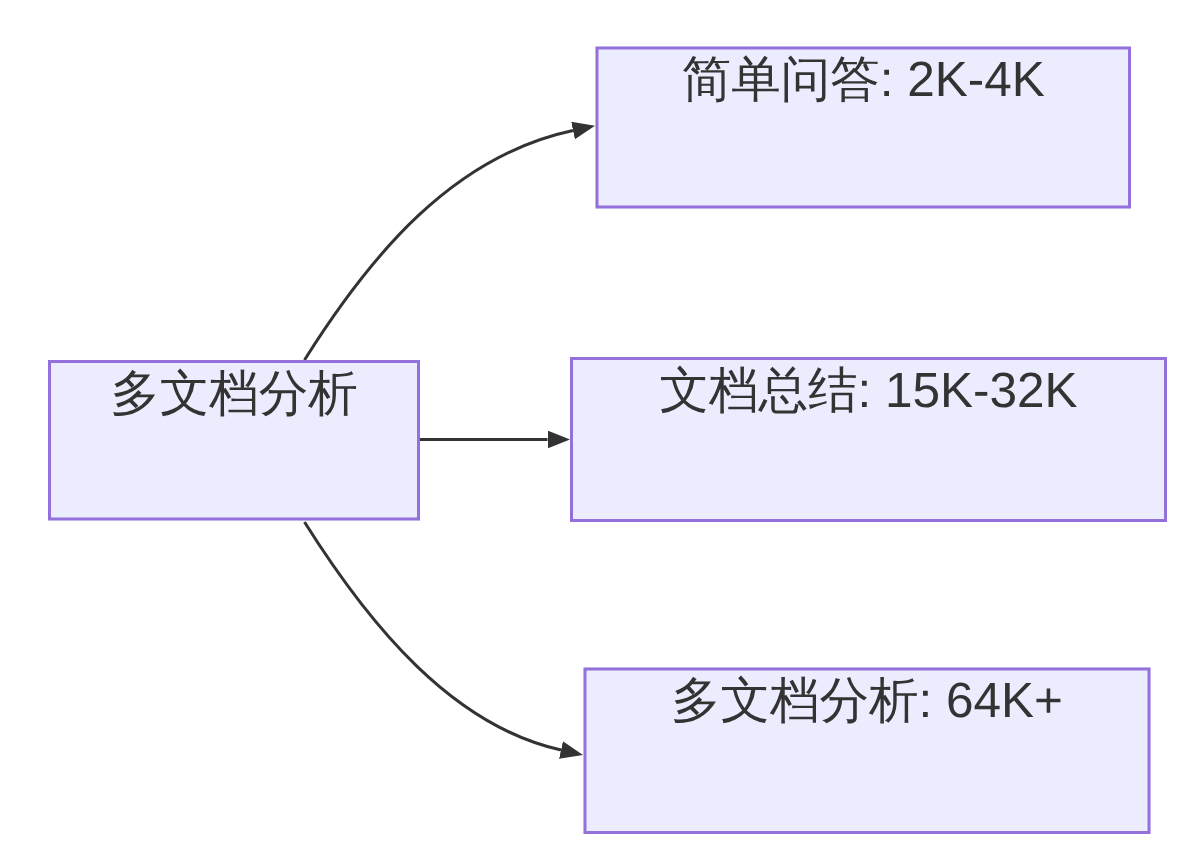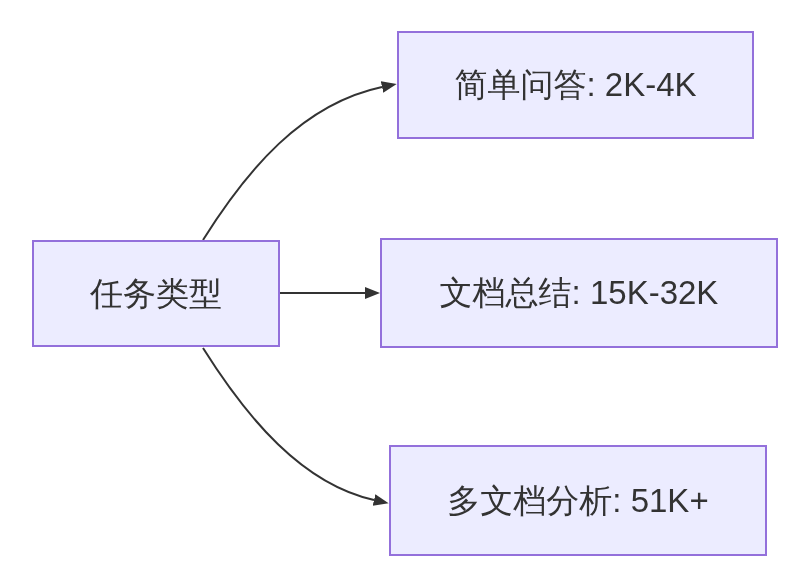--- a/index.html
+++ b/index.html
@@ -26,21 +26,20 @@
     fill: none;
     stroke: #333333;
     stroke-width: 2px;
   }
   .node {
     position: absolute;
     box-sizing: border-box;
     background: #ECECFF;
     border: 2px solid #9370DB;
     display: flex;
-    align-items: center;
     justify-content: center;
     color: #333333;
     font-size: 33px;
     line-height: 1.2;
     white-space: nowrap;
   }
   #node-root     { left: 32px;  top: 240px; width: 248px; height: 107px; }
   #node-qa       { left: 397px; top: 31px;  width: 357px; height: 108px; }
   #node-summary  { left: 380px; top: 238px; width: 398px; height: 110px; }
   #node-multidoc { left: 389px; top: 445px; width: 378px; height: 111px; }
@@ -55,28 +54,28 @@
       <marker id="arrowhead" markerUnits="userSpaceOnUse" markerWidth="18" markerHeight="14" refX="0" refY="6" orient="auto">
         <path d="M0,0 L15,6 L0,12 Z" fill="#333333"></path>
       </marker>
     </defs>
     <path class="edge" d="M203,240 C247,170 302,104 382,87" marker-end="url(#arrowhead)"></path>
     <path class="edge" d="M280,293 L365,293" marker-end="url(#arrowhead)"></path>
     <path class="edge" d="M203,348 C247,418 302,484 374,500" marker-end="url(#arrowhead)"></path>
   </svg>
 
   <div class="node" id="node-root">
-    <span>任务类型</span>
+    <span>多文档分析</span>
   </div>
 
   <div class="node" id="node-qa">
     <span>简单问答: 2K-4K</span>
   </div>
 
   <div class="node" id="node-summary">
     <span>文档总结: 15K-32K</span>
   </div>
 
   <div class="node" id="node-multidoc">
-    <span>多文档分析: 51K+</span>
+    <span>多文档分析: 64K+</span>
   </div>
 
 </div>
 
 </body></html>

